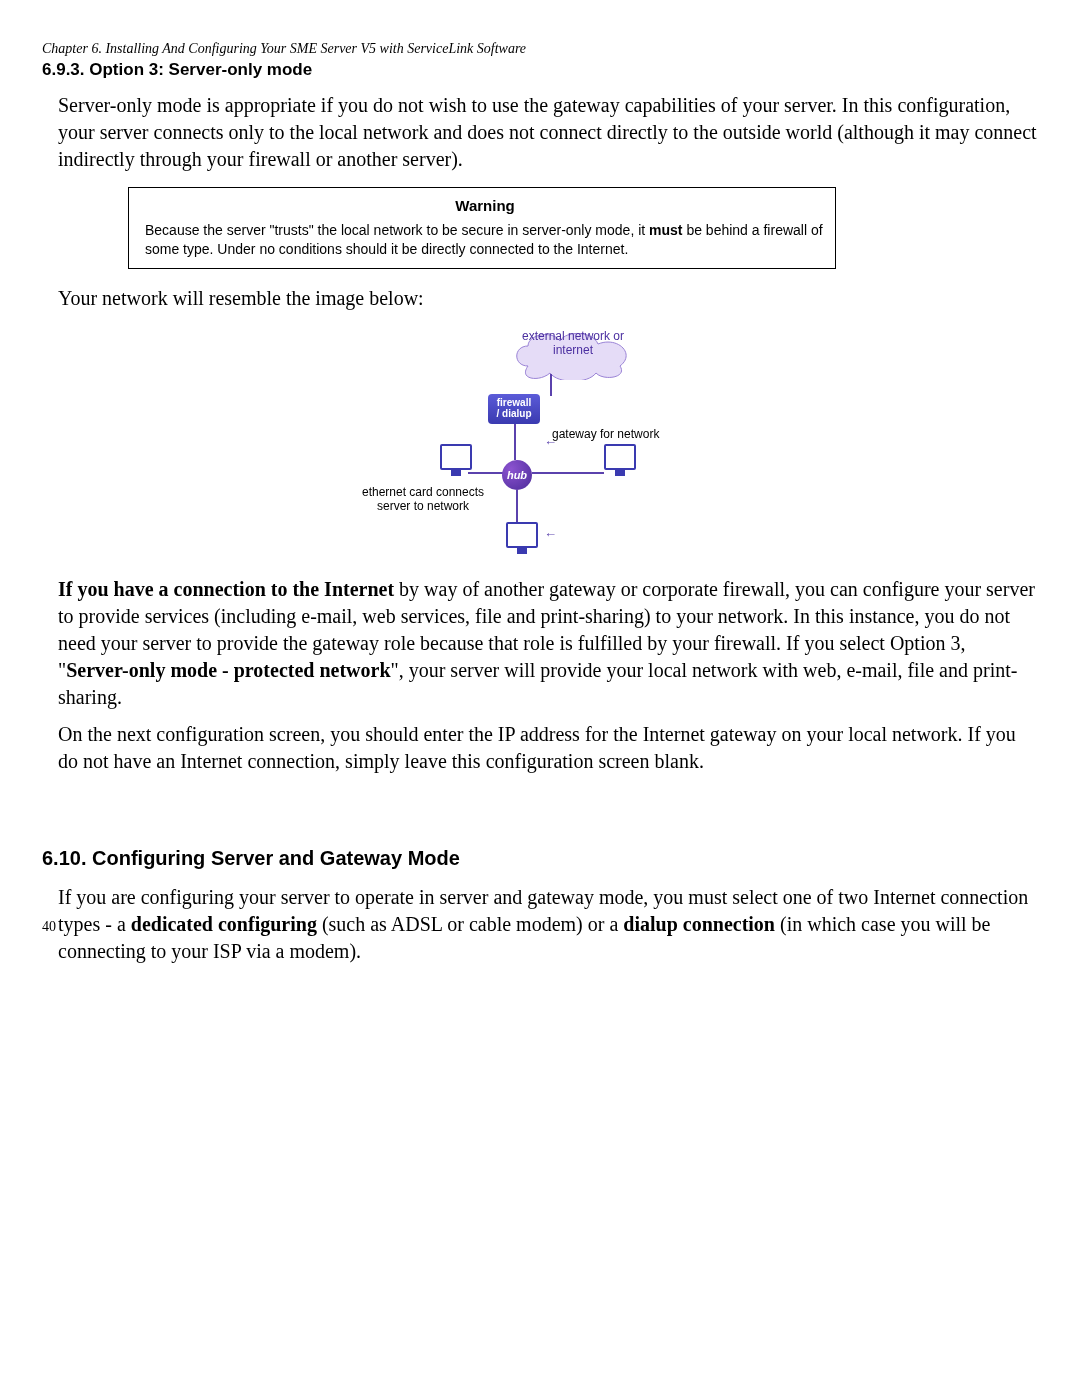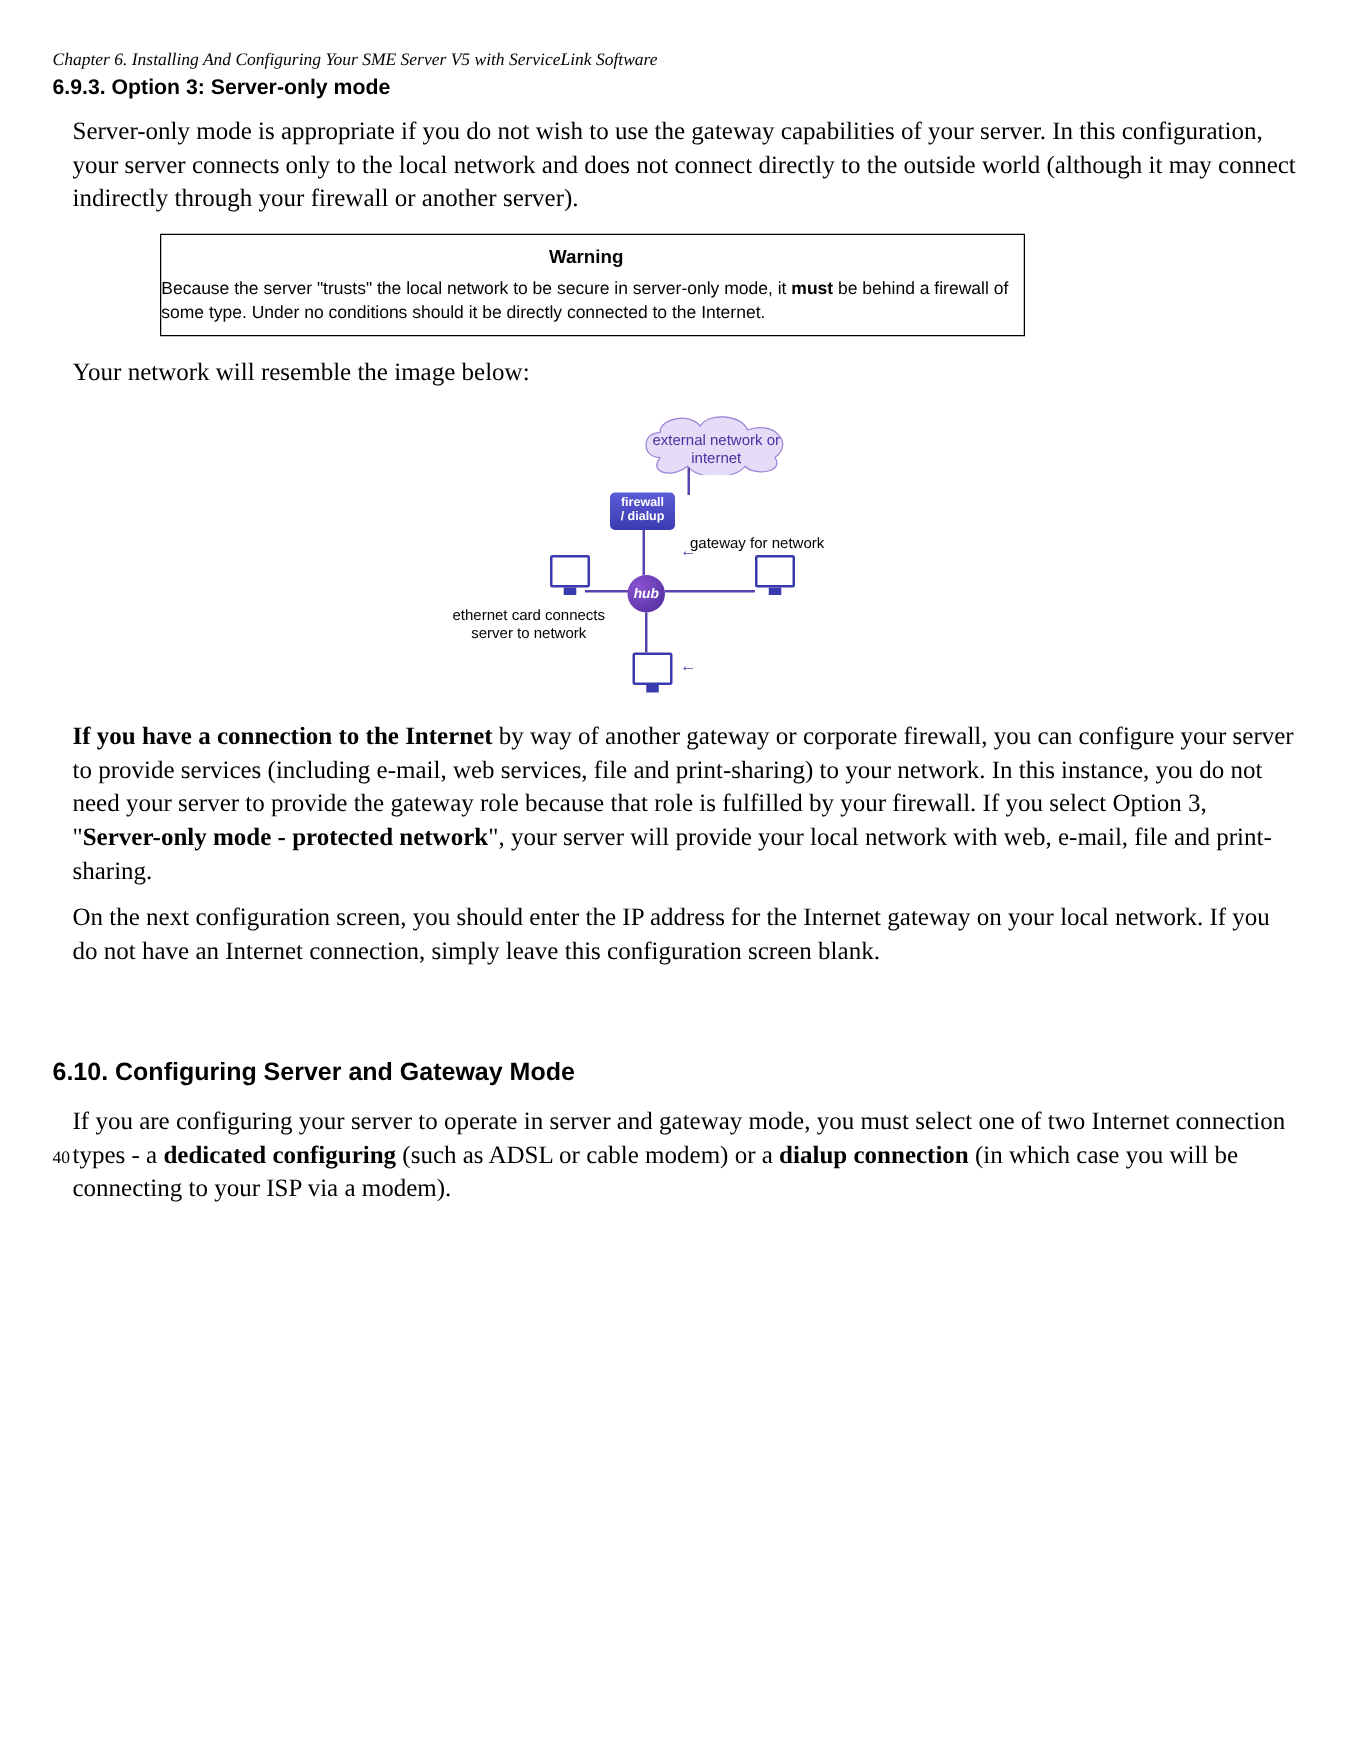--- a/index.html
+++ b/index.html
@@ -32,21 +32,21 @@
     margin-left: 16px;
   }
   p {
     margin: 0 0 10px 0;
     font-size: 20px;
   }
   .warning-box {
     border: 1px solid #000;
     margin: 14px 0 14px 70px;
     width: 680px;
-    padding: 8px 10px 10px 0;
+    padding: 8px 10px 10px 16px;
     font-family: Arial, Helvetica, sans-serif;
     font-size: 14px;
     line-height: 1.3;
   }
   .warning-title {
     text-align: center;
     font-weight: bold;
     margin-bottom: 6px;
     font-size: 15px;
   }
@@ -66,21 +66,21 @@
   .cloud {
     position: absolute;
     left: 120px;
     top: 4px;
     width: 130px;
     height: 54px;
   }
   .cloud svg { width: 130px; height: 54px; }
   .cloud-label {
     position: absolute;
-    top: 20px;
+    top: 4px;
     left: 0;
     width: 130px;
     text-align: center;
     color: #4b2fa0;
     font-size: 12px;
     line-height: 1.15;
   }
   .fw-router {
     position: absolute;
     left: 100px;

